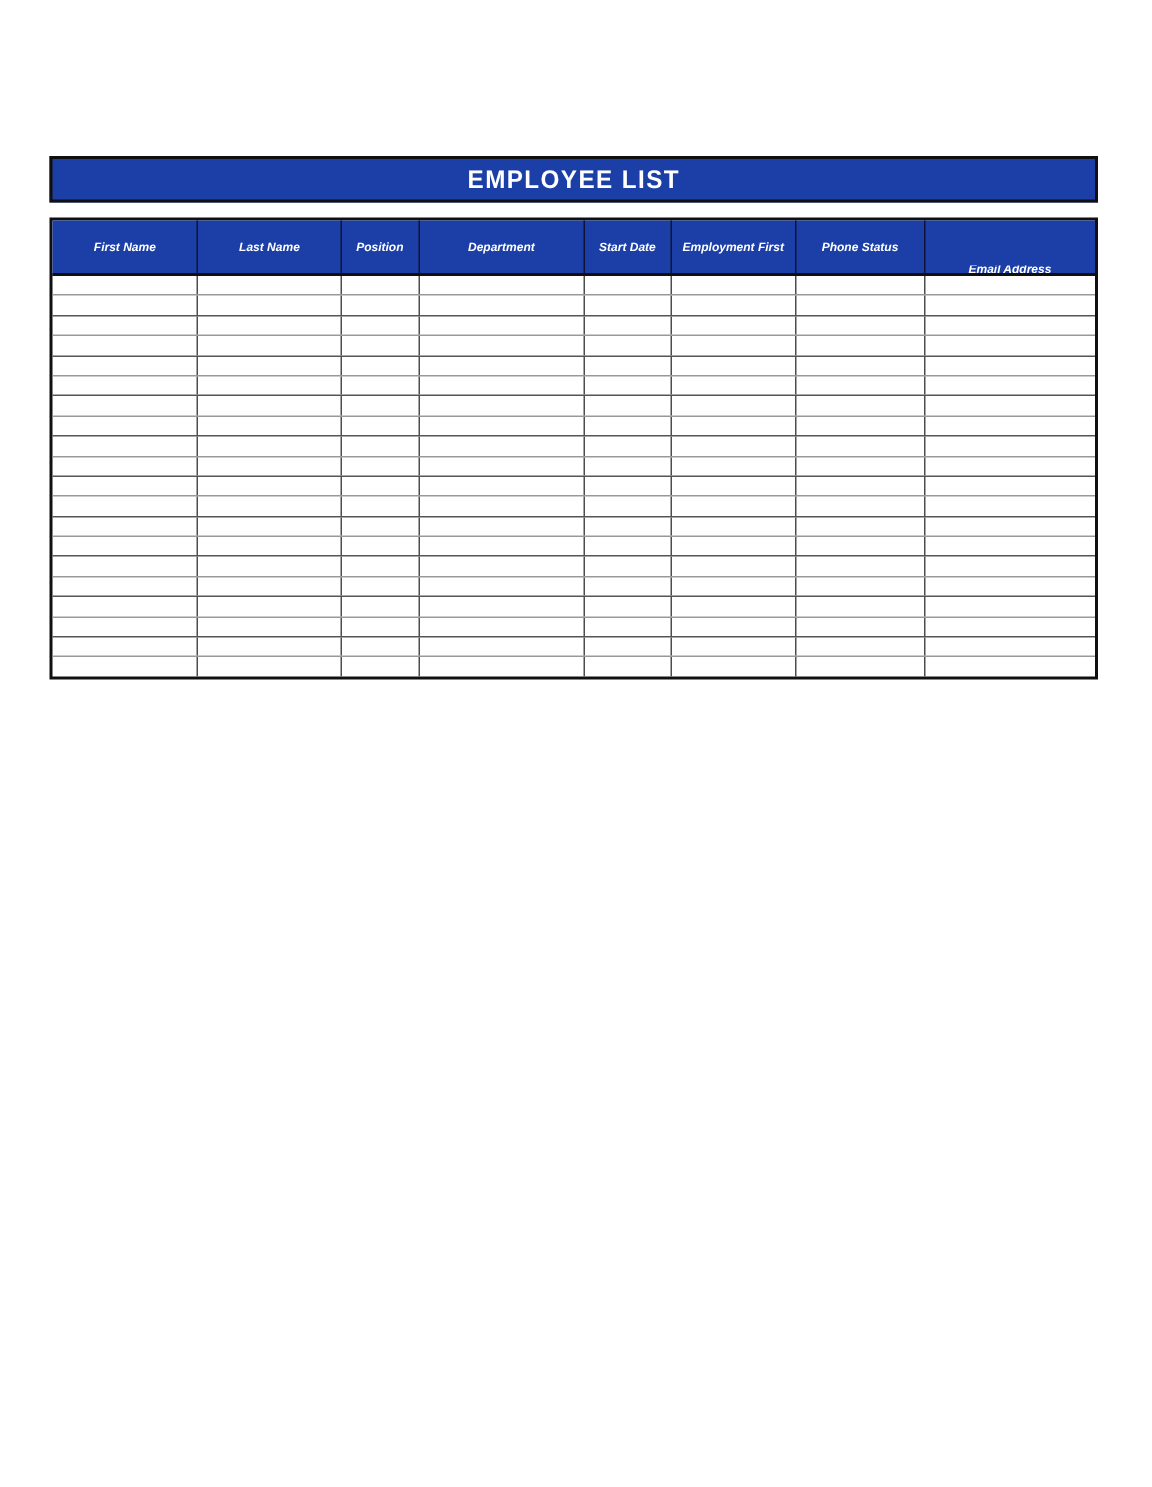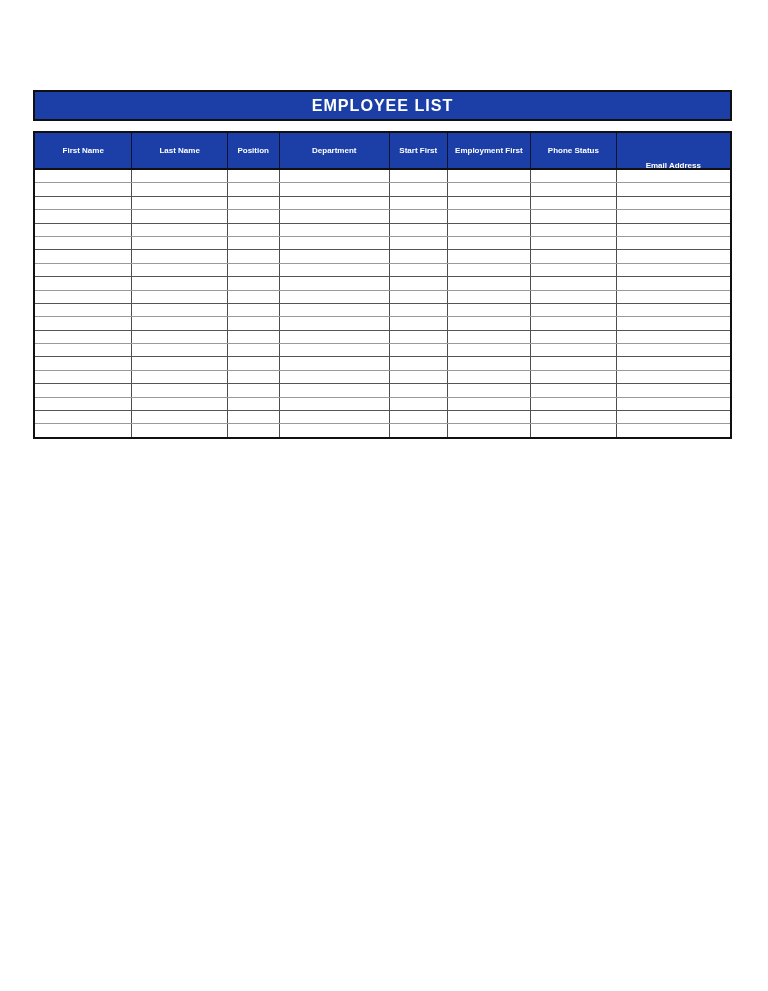--- a/index.html
+++ b/index.html
@@ -7,21 +7,21 @@
     width: 768px;
     height: 991px;
     background: #ffffff;
     font-family: "Liberation Sans", sans-serif;
     position: relative;
     overflow: hidden;
   }
   .doc {
     position: absolute;
     left: 33px;
-    top: 90px;
+    top: 104px;
     width: 699px;
   }
   .title-bar {
     box-sizing: border-box;
     height: 31px;
     background: #1b3fa6;
     border: 2px solid #101010;
     display: flex;
     align-items: center;
     justify-content: center;
@@ -36,20 +36,21 @@
   }
   .gap { height: 10px; }
   .table-outer {
     box-sizing: border-box;
     border: 2px solid #101010;
     background: #ffffff;
   }
   .grid-row {
     display: grid;
     grid-template-columns: 14.02% 13.73% 7.44% 15.88% 8.30% 12.02% 12.30% 16.31%;
+    font-style: italic;
   }
   .header-row {
     box-sizing: border-box;
     height: 37px;
     background: #1b3fa6;
     border-bottom: 2px solid #101010;
   }
   .header-cell {
     display: flex;
     align-items: center;
@@ -86,21 +87,21 @@
 
   <div class="gap"></div>
 
   <div class="table-outer">
 
     <div class="grid-row header-row" style="background: rgb(27, 63, 166);">
       <div class="header-cell">First Name</div>
       <div class="header-cell">Last Name</div>
       <div class="header-cell">Position</div>
       <div class="header-cell">Department</div>
-      <div class="header-cell">Start First</div>
+      <div class="header-cell">Start Date</div>
       <div class="header-cell">Employment First</div>
       <div class="header-cell">Phone Status</div>
       <div class="header-cell">Email Address</div>
     </div>
 
     <div>
         <div class="grid-row body-row">
           <div class="body-cell"></div>
           <div class="body-cell"></div>
           <div class="body-cell"></div>

